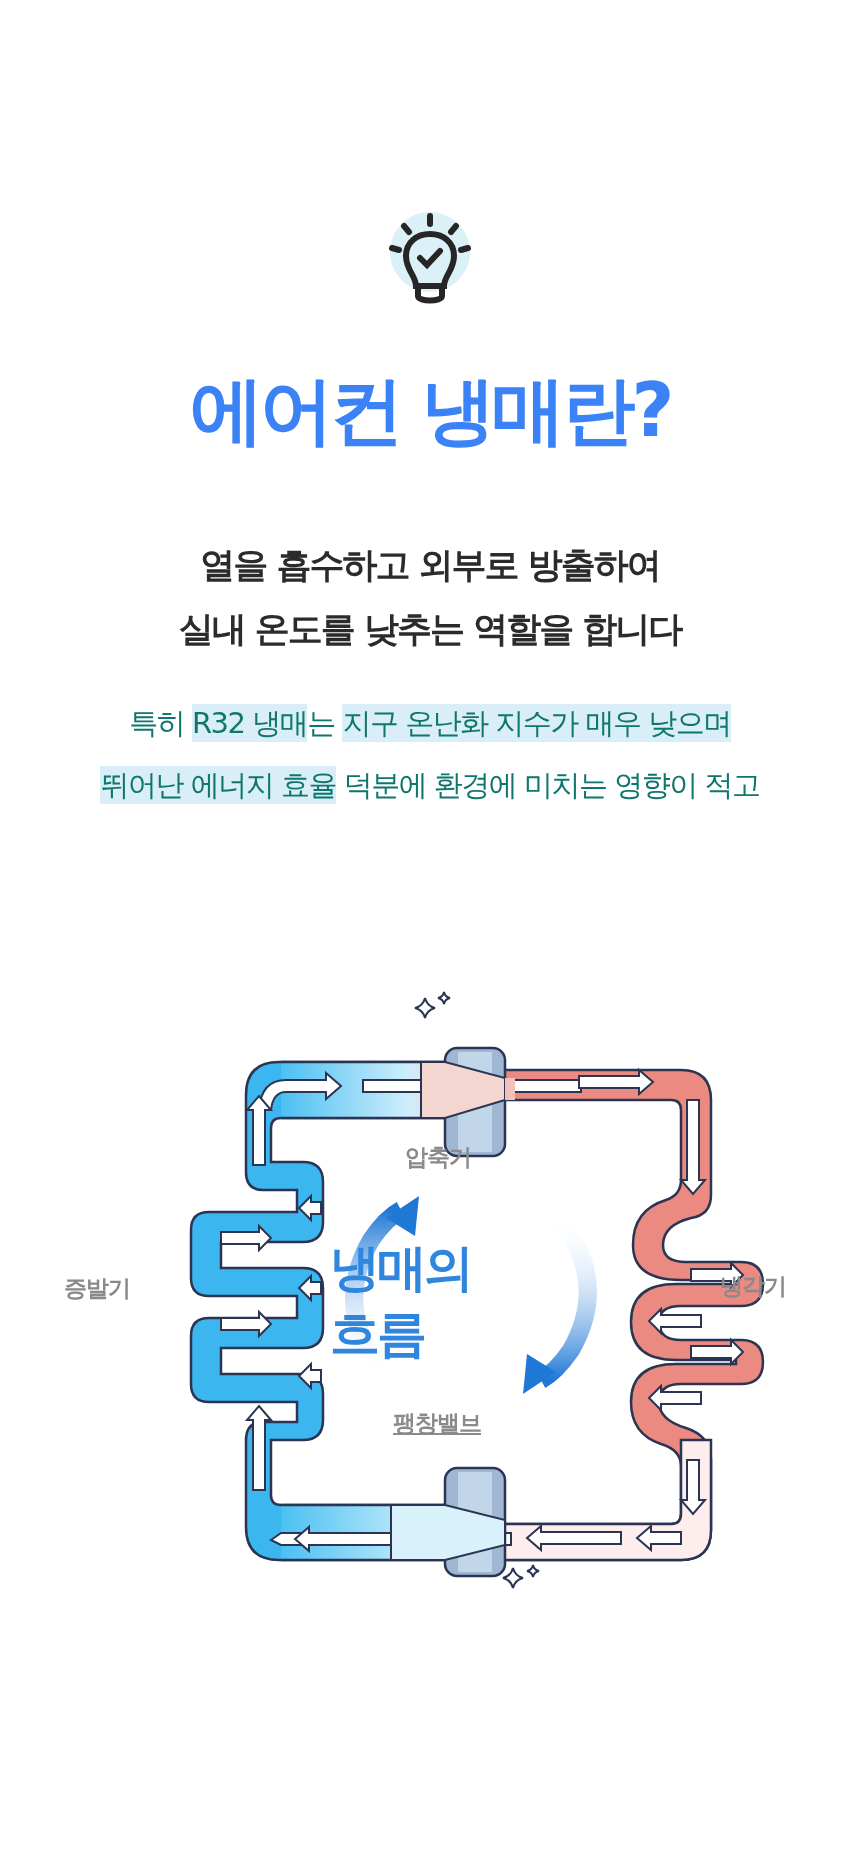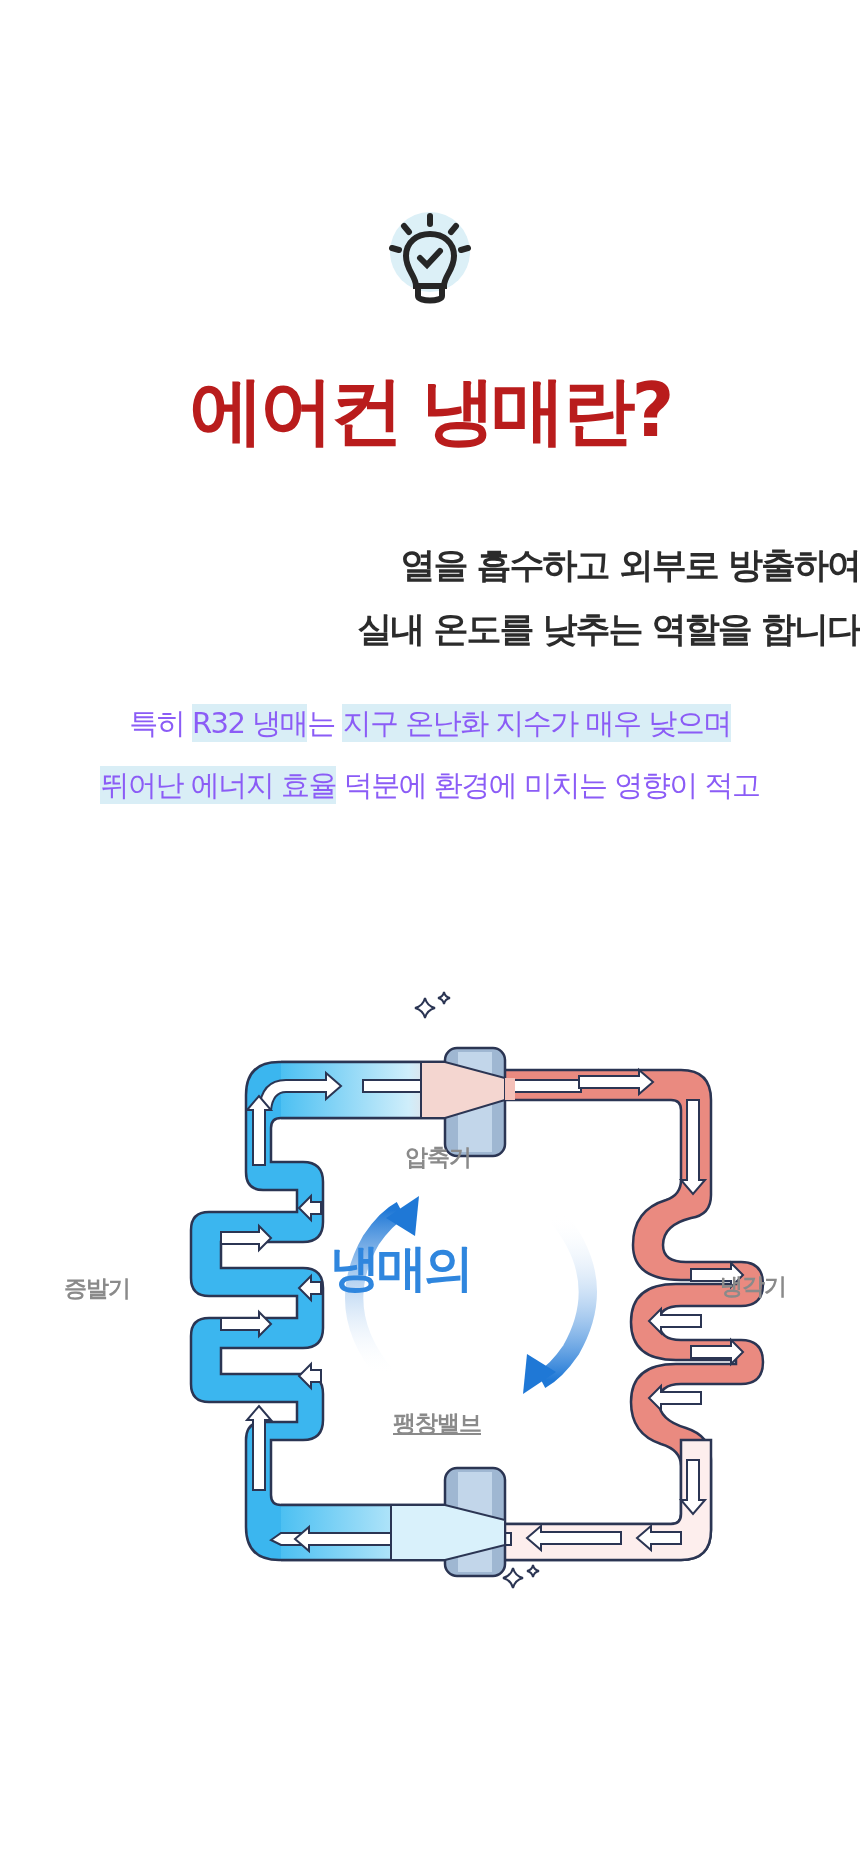--- a/index.html
+++ b/index.html
@@ -1,24 +1,24 @@
 <!DOCTYPE html>
 <html><head>
   <meta charset="utf-8">
   <style>
     html, body { margin: 0; padding: 0; background: #ffffff; }
     body { width: 860px; height: 1858px; position: relative; overflow: hidden;
            font-family: "DejaVu Sans", "Liberation Sans", sans-serif; color: #2b2b2b; }
     .icon-wrap { position: absolute; left: 380px; top: 210px; width: 100px; height: 100px; }
     .title { position: absolute; left: 0; width: 860px; top: 365px; text-align: center;
-             font-size: 74px; font-weight: 700; letter-spacing: -4px; color: #b91c1c; line-height: 90px; }
-    .subtitle { position: absolute; left: 0; width: 860px; top: 533px; text-align: right;
+             font-size: 74px; font-weight: 700; letter-spacing: -4px; color: #3b82f6; line-height: 90px; }
+    .subtitle { position: absolute; left: 0; width: 860px; top: 533px; text-align: center;
                 font-size: 35px; font-weight: 700; letter-spacing: -2px; color: #2b2b2b; line-height: 64px; }
     .para { position: absolute; left: 0; width: 860px; top: 692px; text-align: center;
-            font-size: 29px; font-weight: 400; letter-spacing: -1.5px; color: #8b5cf6; line-height: 62px; }
+            font-size: 29px; font-weight: 400; letter-spacing: -1.5px; color: #0f766e; line-height: 62px; }
     .para .line { display: block; white-space: nowrap; }
     .hl { background: #d9eef6; padding: 2px 0; }
     .diagram { position: absolute; left: 0; top: 980px; width: 860px; height: 620px; padding-left: 41px; }
     .lbl { position: absolute; font-size: 23px; font-weight: 700; color: #8a8a8a; letter-spacing: -1px; }
     .center-text { position: absolute; left: 330px; top: 1235px; width: 200px; text-align: left;
                    font-size: 50px; font-weight: 700; color: #2f86de; letter-spacing: -3px; line-height: 66px; }
   </style>
 </head>
 <body>
 
@@ -145,13 +145,14 @@
   </svg>
 
   <span class="lbl" style="left:405px; top:162px;">압축기</span>
   <span class="lbl" style="left:720px; top:291px;">냉각기</span>
   <span class="lbl" style="left:393px; top:428px;text-decoration:underline;">팽창밸브</span>
   <span class="lbl" style="left:64px; top:293px;text-align:right;">증발기</span>
 </div>
 
 <div class="center-text">
   <div>냉매의</div>
+  <div>흐름</div>
 </div>
 
 </body></html>

